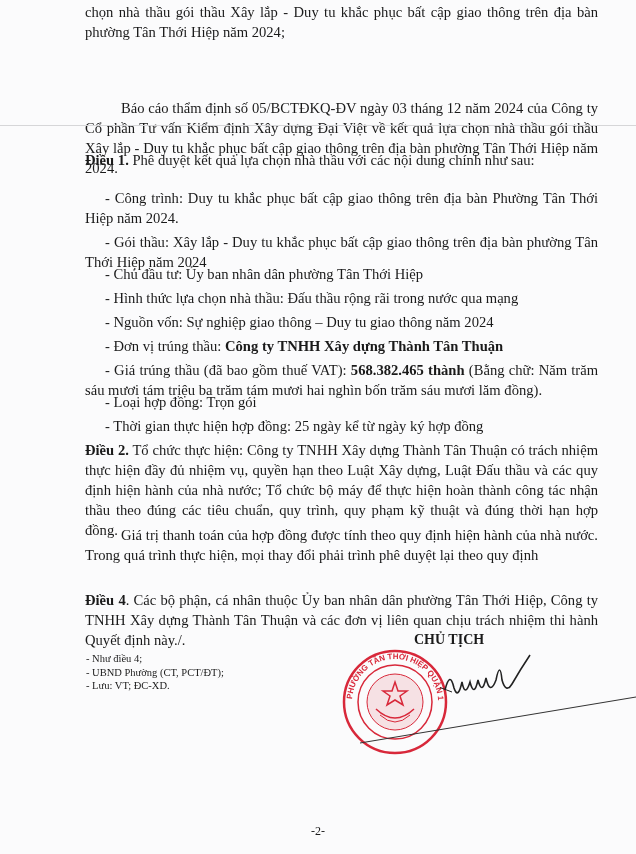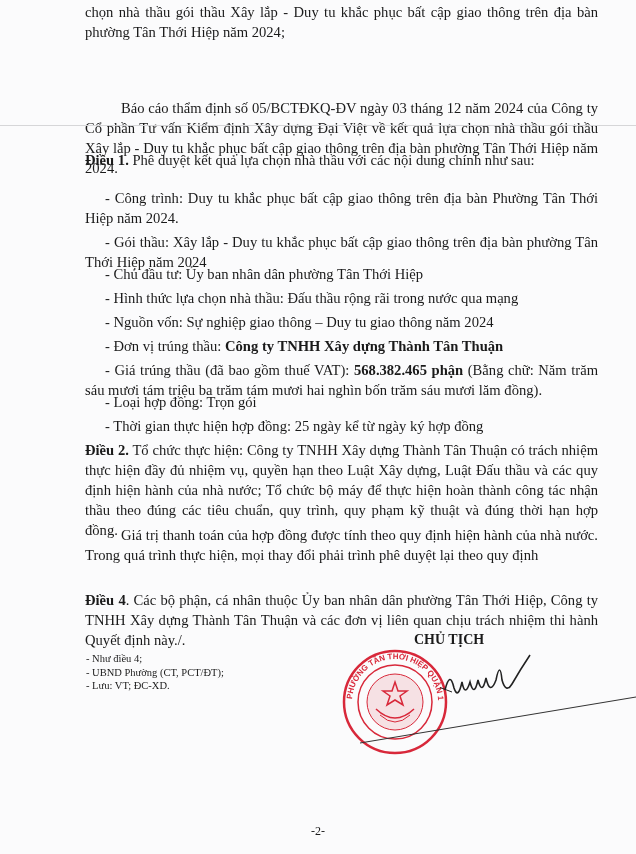--- a/index.html
+++ b/index.html
@@ -44,21 +44,21 @@
 
   <div class="p bullet-indent" style="top:188px;">-   Công trình: Duy tu khắc phục bất cập giao thông trên địa bàn Phường Tân Thới Hiệp năm 2024.</div>
   <div class="p bullet-indent" style="top:232px;">-   Gói thầu: Xây lắp - Duy tu khắc phục bất cập giao thông trên địa bàn phường Tân Thới Hiệp năm 2024</div>
   <div class="p bullet-indent" style="top:264px;">-   Chủ đầu tư: Ủy ban nhân dân phường Tân Thới Hiệp</div>
   <div class="p bullet-indent" style="top:288px;">-   Hình thức lựa chọn nhà thầu: Đấu thầu rộng rãi trong nước qua mạng</div>
   <div class="p bullet-indent" style="top:312px;">-   Nguồn vốn: Sự nghiệp giao thông – Duy tu giao thông năm 2024</div>
   <div class="p bullet-indent" style="top:336px;">
     <span>-   Đơn vị trúng thầu: </span><b>Công ty TNHH Xây dựng Thành Tân Thuận</b>
   </div>
   <div class="p bullet-indent" style="top:360px;">
-    <span>-   Giá trúng thầu (đã bao gồm thuế VAT): </span><b>568.382.465 phận</b><span> (Bằng chữ: Năm trăm sáu mươi tám triệu ba trăm tám mươi hai nghìn bốn trăm sáu mươi lăm đồng).</span>
+    <span>-   Giá trúng thầu (đã bao gồm thuế VAT): </span><b>568.382.465 thành</b><span> (Bằng chữ: Năm trăm sáu mươi tám triệu ba trăm tám mươi hai nghìn bốn trăm sáu mươi lăm đồng).</span>
   </div>
   <div class="p bullet-indent" style="top:392px;">-   Loại hợp đồng: Trọn gói</div>
   <div class="p bullet-indent" style="top:416px;">-   Thời gian thực hiện hợp đồng: 25 ngày kể từ ngày ký hợp đồng</div>
 
   <div class="p" style="top:440px;">
     <b>Điều 2.</b><span> Tổ chức thực hiện: Công ty TNHH Xây dựng Thành Tân Thuận có trách nhiệm thực hiện đầy đủ nhiệm vụ, quyền hạn theo Luật Xây dựng, Luật Đấu thầu và các quy định hiện hành của nhà nước; Tổ chức bộ máy để thực hiện hoàn thành công tác nhận thầu theo đúng các tiêu chuẩn, quy trình, quy phạm kỹ thuật và đúng thời hạn hợp đồng.</span>
   </div>
   <div class="p indent" style="top:525px;">Giá trị thanh toán của hợp đồng được tính theo quy định hiện hành của nhà nước. Trong quá trình thực hiện, mọi thay đổi phải trình phê duyệt lại theo quy định</div>
 
 

